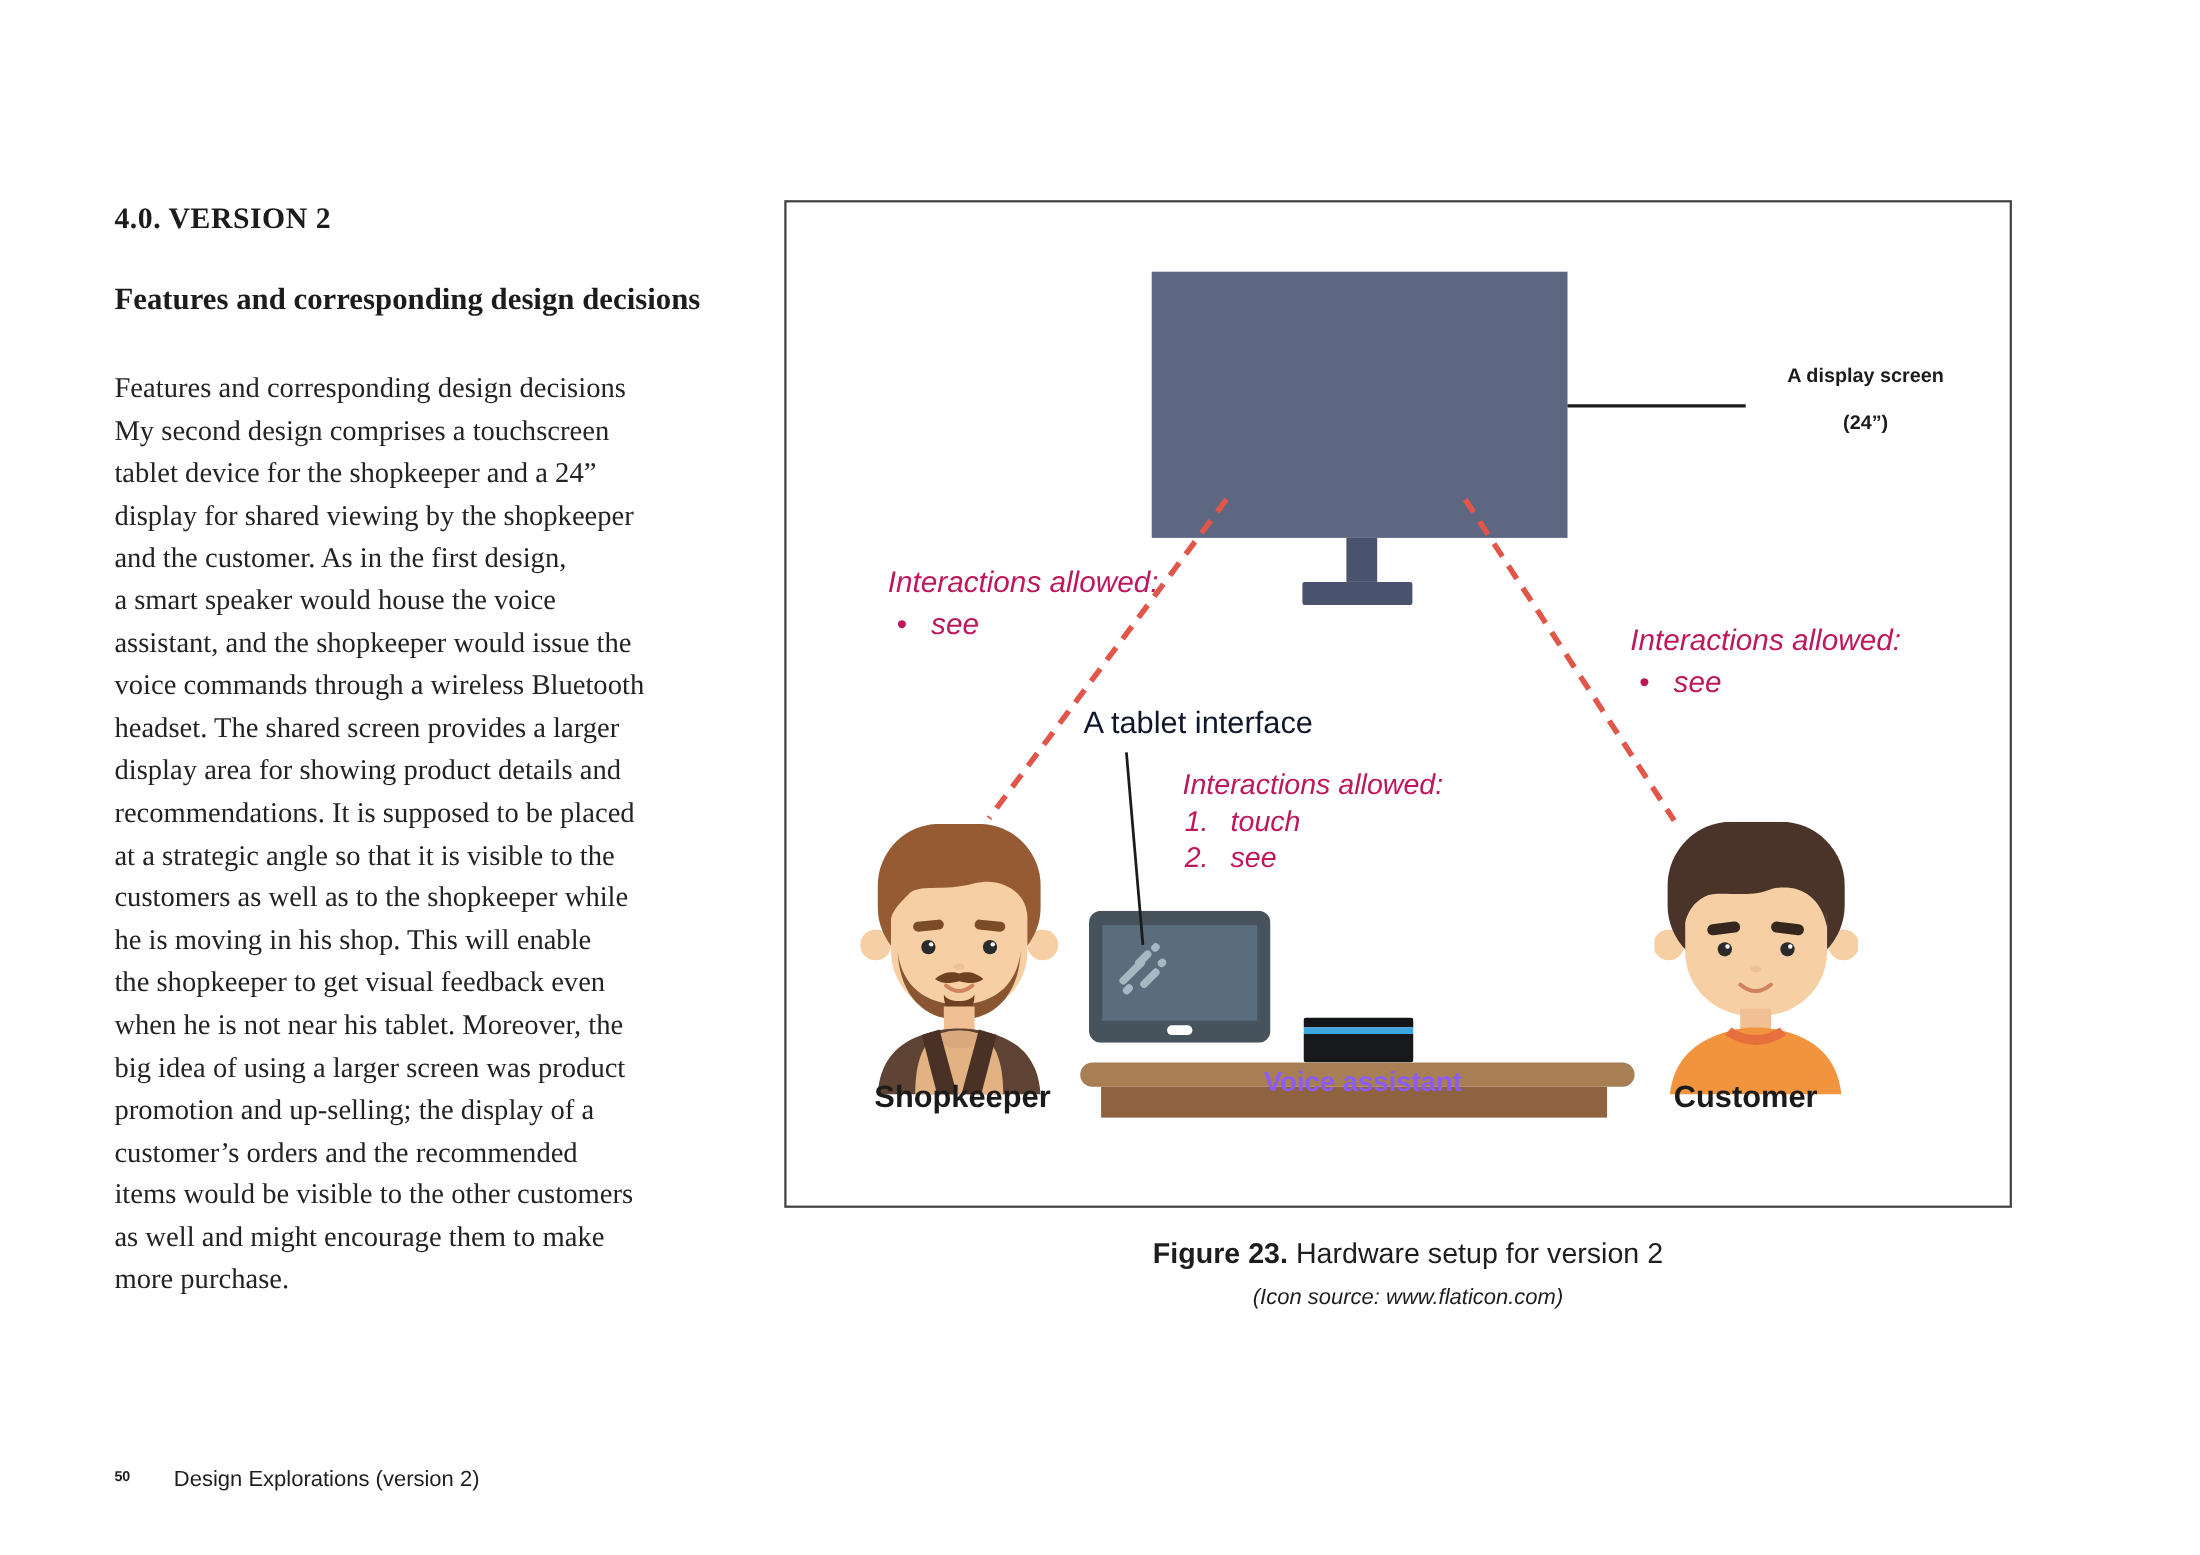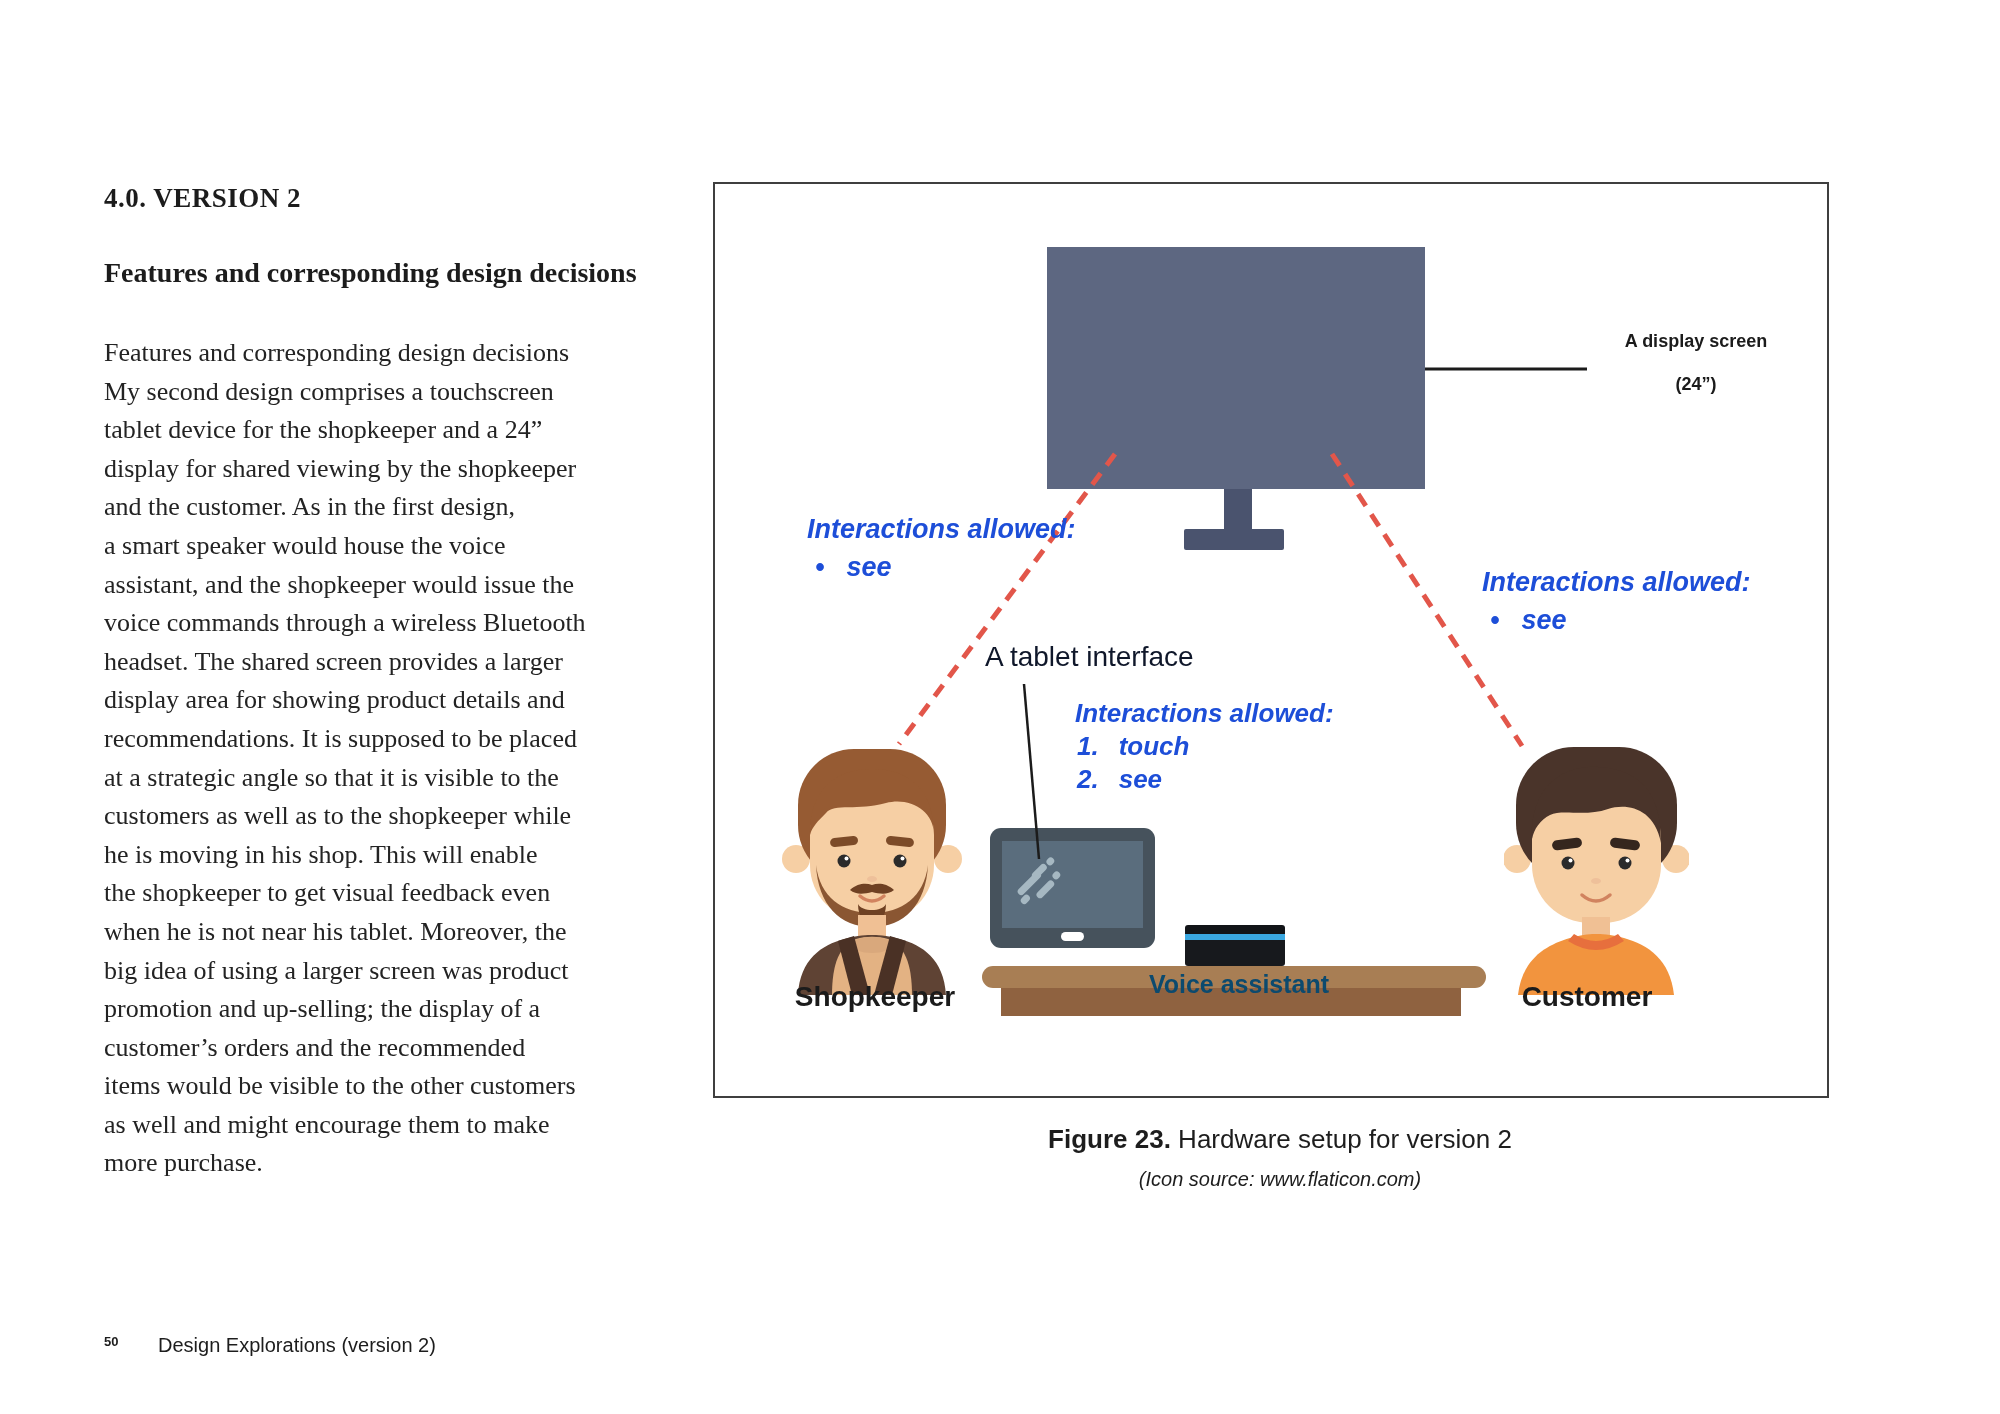--- a/index.html
+++ b/index.html
@@ -35,21 +35,21 @@
   .fig-box *{box-sizing:border-box;}
   .monitor{position:absolute;left:332px;top:63px;width:378px;height:242px;background:#5d6781;}
   .monitor-stem{position:absolute;left:509px;top:305px;width:28px;height:40px;background:#4a536e;}
   .monitor-base{position:absolute;left:469px;top:345px;width:100px;height:21px;background:#4a536e;border-radius:2px;}
   .lines-overlay{position:absolute;left:0;top:0;width:1112px;height:912px;pointer-events:none;}
 
   .display-label{
     position:absolute;left:856px;top:136px;width:250px;
     text-align:center;font-size:18px;font-weight:bold;color:#1b1b1b;line-height:43px;
   }
-  .inter-block{position:absolute;color:#1d4ed8;font-weight:bold;}
+  .inter-block{position:absolute;color:#be185d;}
   .inter-title{font-style:italic;font-size:27px;line-height:34px;}
   .inter-bullet-row{display:flex;gap:22px;margin-top:4px;padding-left:8px;
     font-style:italic;font-size:27px;line-height:34px;}
   .inter-left{left:92px;top:328px;}
   .inter-right{left:767px;top:381px;}
 
   .tablet-label{position:absolute;left:270px;top:457px;font-size:28px;font-weight:normal;color:#0f172a;}
   .tablet-inter{left:360px;top:513px;}
   .tablet-inter .inter-title{font-size:26px;line-height:33px;}
   .num-row{display:flex;gap:20px;font-style:italic;font-size:26px;line-height:33px;padding-left:2px;}
@@ -58,21 +58,21 @@
 
   .voice-assistant{position:absolute;left:470px;top:741px;width:100px;height:41px;
     border-radius:3px;overflow:hidden;display:flex;flex-direction:column;}
   .va-top{height:9px;background:#121418;}
   .va-ring{height:6px;background:#3aa7e0;}
   .va-body{flex:1;background:#17191d;}
 
   .table-top{position:absolute;left:267px;top:782px;width:504px;height:22px;border-radius:11px;background:#a87e54;}
   .table-front{position:absolute;left:286px;top:804px;width:460px;height:28px;background:#8f6240;}
   .va-label{position:absolute;left:394px;top:785px;width:260px;text-align:center;
-    font-size:25px;font-weight:bold;color:#0c4a6e;line-height:30px;}
+    font-size:25px;font-weight:bold;color:#8b5cf6;line-height:30px;}
 
   .person-svg{position:absolute;}
   .shopkeeper-svg{left:67px;top:565px;width:180px;height:246px;}
   .customer-svg{left:789px;top:563px;width:185px;height:248px;}
   .person-label{position:absolute;top:797px;width:200px;text-align:center;
     font-size:28px;font-weight:bold;color:#1b1b1b;}
   .label-shopkeeper{left:60px;}
   .label-customer{left:772px;}
 
   

